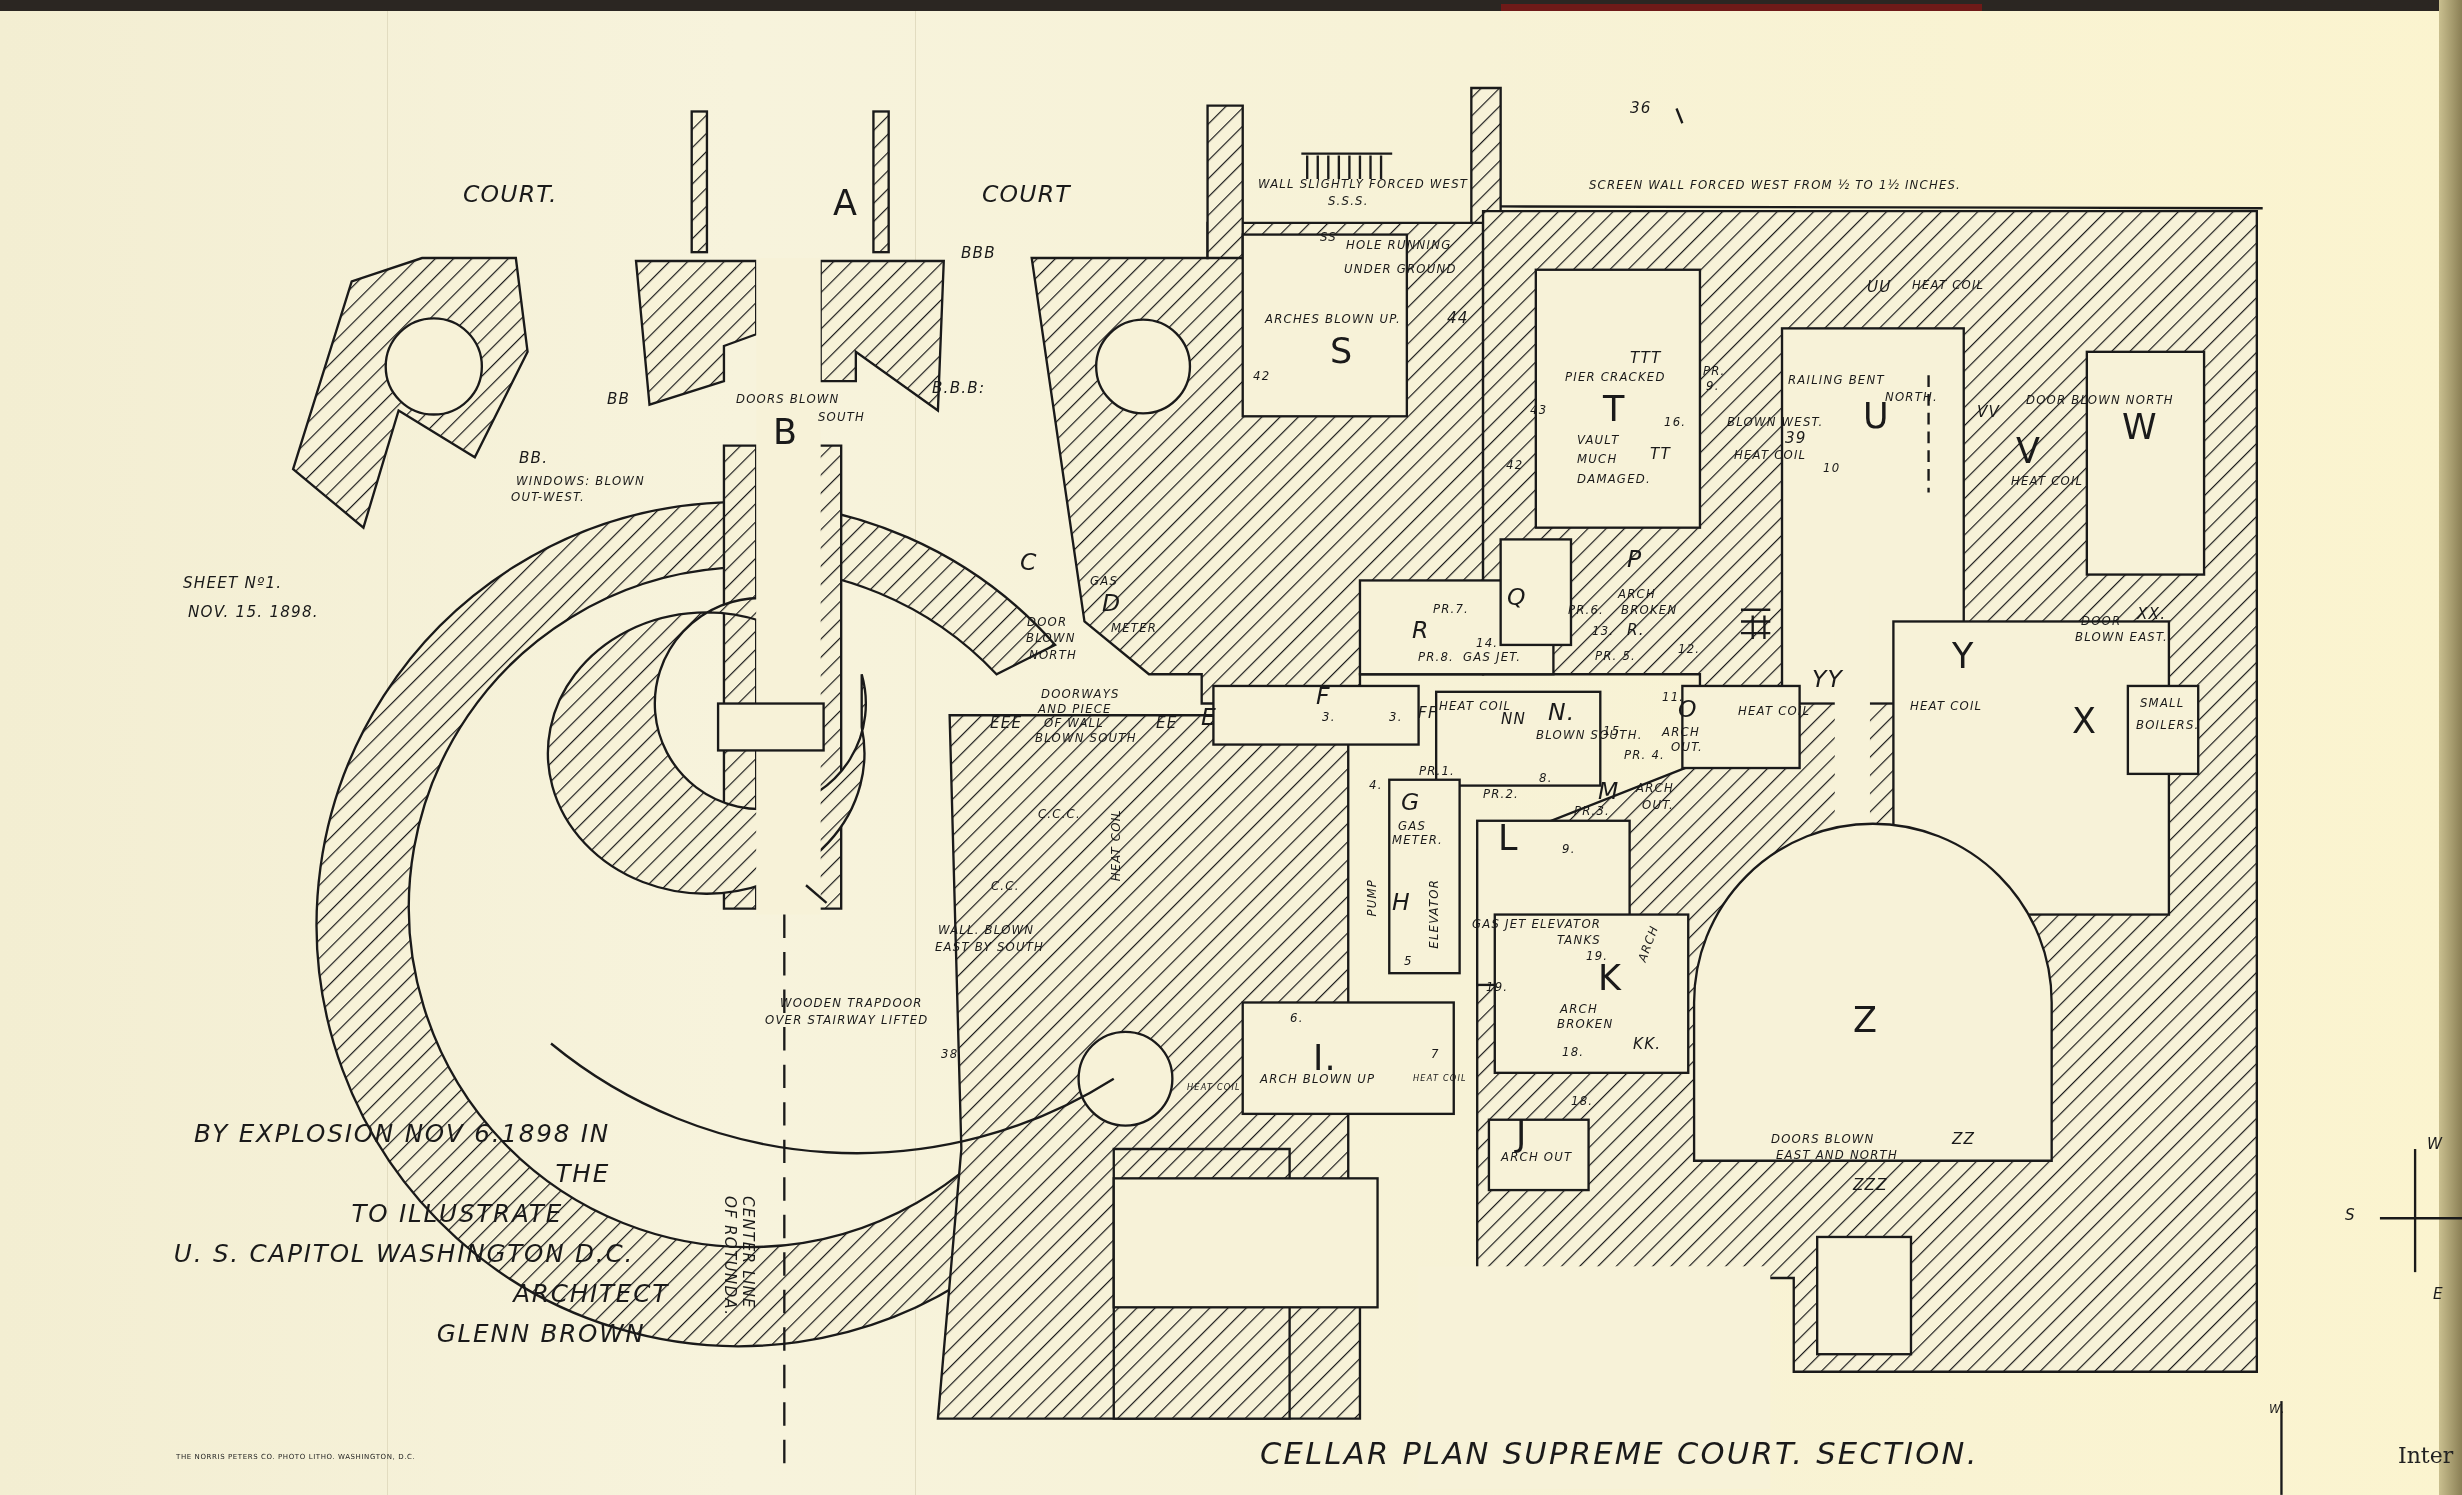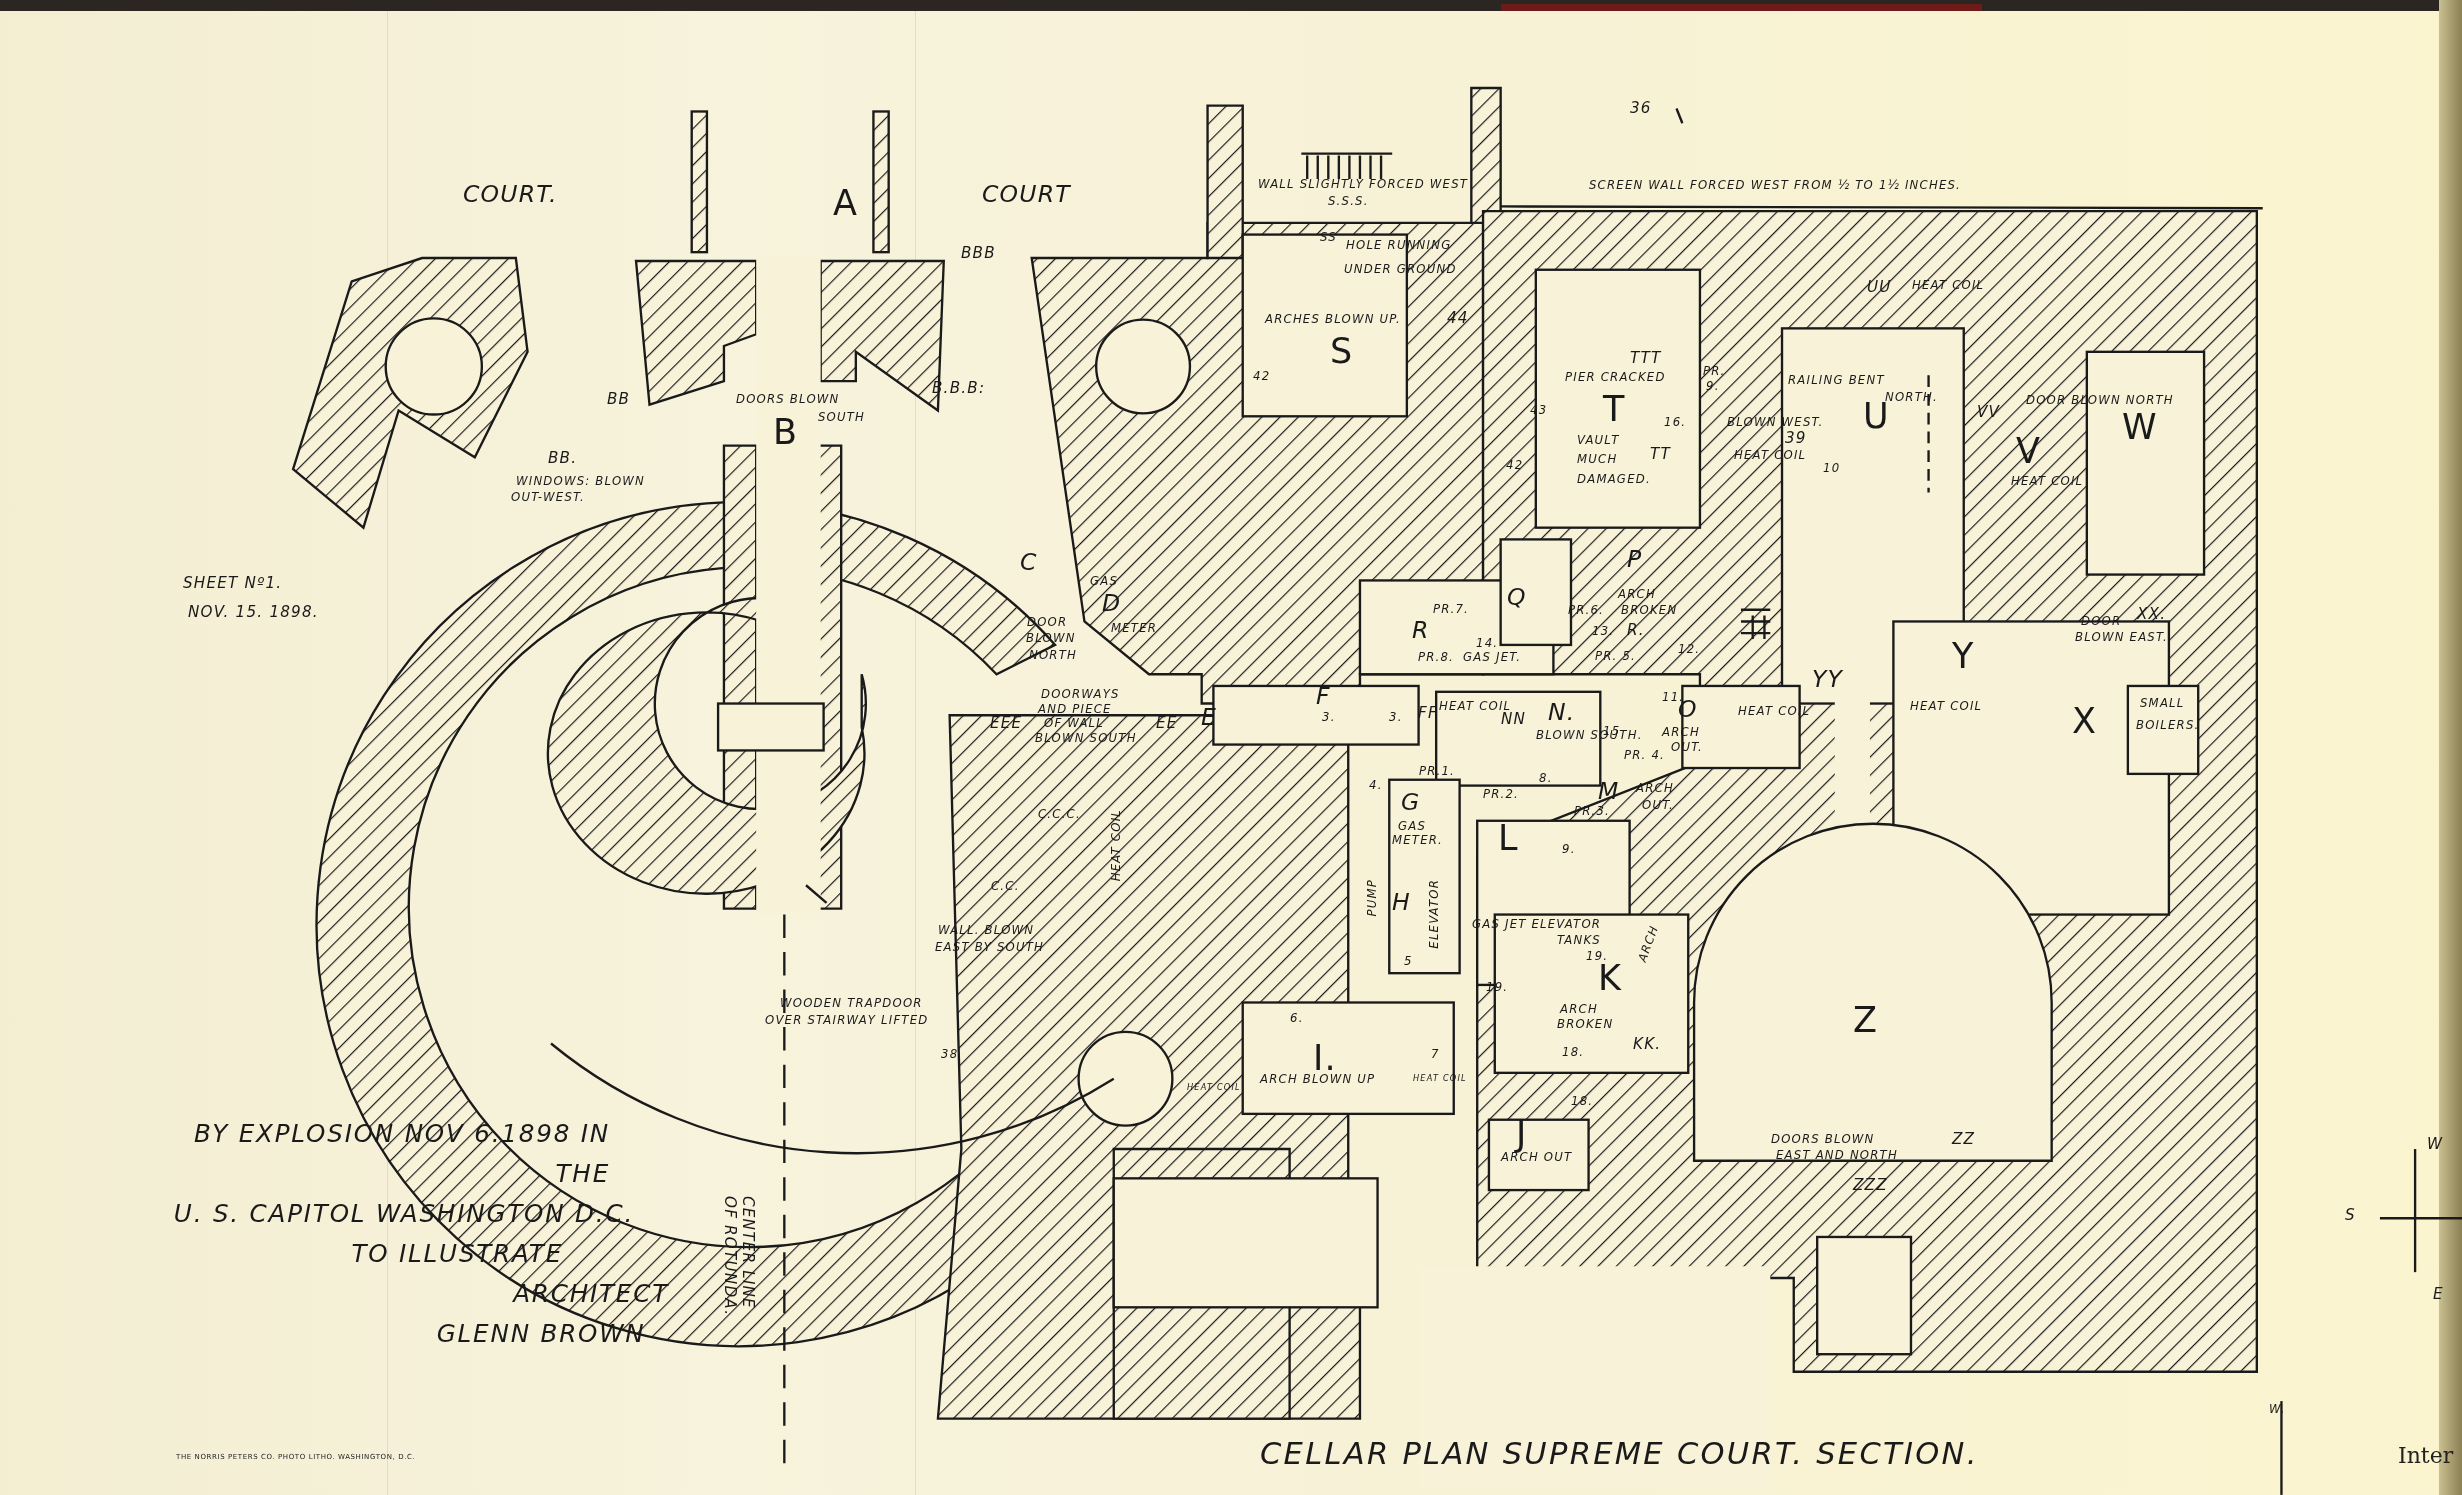--- a/index.html
+++ b/index.html
@@ -115,21 +115,21 @@
 </svg>
 
 <div class="lbl mid" style="left:463px;top:183px">COURT.</div>
 <div class="lbl mid" style="left:982px;top:183px">COURT</div>
 
 <div class="lbl big" style="left:833px;top:186px">A</div>
 <div class="lbl big" style="left:773px;top:415px">B</div>
 <div class="lbl sm" style="left:961px;top:246px">BBB</div>
 <div class="lbl sm" style="left:932px;top:381px">B.B.B:</div>
 <div class="lbl sm" style="left:607px;top:392px">BB</div>
-<div class="lbl sm" style="left:548px;top:451px">BB.</div>
+<div class="lbl sm" style="left:519px;top:451px">BB.</div>
 <div class="lbl xs" style="left:516px;top:476px">WINDOWS: BLOWN</div>
 <div class="lbl xs" style="left:511px;top:492px">OUT-WEST.</div>
 <div class="lbl xs" style="left:736px;top:394px">DOORS BLOWN</div>
 <div class="lbl xs" style="left:818px;top:412px">SOUTH</div>
 
 <div class="lbl sm" style="left:183px;top:576px">SHEET Nº1.</div>
 <div class="lbl sm" style="left:188px;top:605px">NOV. 15. 1898.</div>
 
 <div class="lbl mid" style="left:1020px;top:551px">C</div>
 <div class="lbl mid" style="left:1102px;top:592px">D</div>
@@ -284,21 +284,21 @@
 <div class="lbl sm" style="left:2345px;top:1208px">S</div>
 <div class="lbl sm" style="left:2433px;top:1287px">E</div>
 <div class="lbl xs" style="left:2269px;top:1404px">W.</div>
 <div class="serif-cut">Inter</div>
 
 <div class="lbl sm vert" style="left:740px;top:1196px">CENTER LINE</div>
 <div class="lbl sm vert" style="left:722px;top:1196px">OF ROTUNDA.</div>
 
 <div class="title-block">
   <span class="title-line" style="padding-right:59px">BY EXPLOSION NOV 6.1898 IN THE</span>
+  <span class="title-line" style="padding-right:106px">TO ILLUSTRATE</span>
   <span class="title-line" style="padding-right:35px">U. S. CAPITOL   WASHINGTON D.C.</span>
-  <span class="title-line" style="padding-right:106px">TO ILLUSTRATE</span>
   <span class="title-line" style="padding-right:0px">ARCHITECT</span>
   <span class="title-line" style="padding-right:23.5px">GLENN BROWN</span>
 </div>
 
 <div class="lbl" style="left:1260px;top:1439px;font-size:30.5px;letter-spacing:2.3px">CELLAR PLAN SUPREME COURT. SECTION.</div>
 <div class="printer">THE NORRIS PETERS CO. PHOTO LITHO. WASHINGTON, D.C.</div>
 
 
 </body></html>

